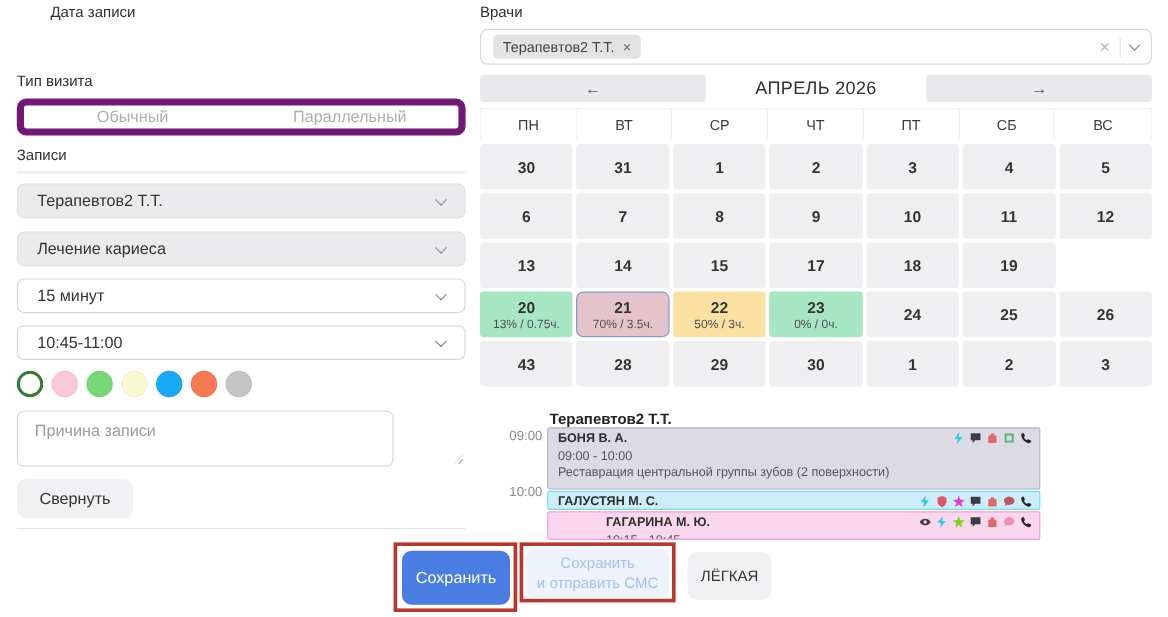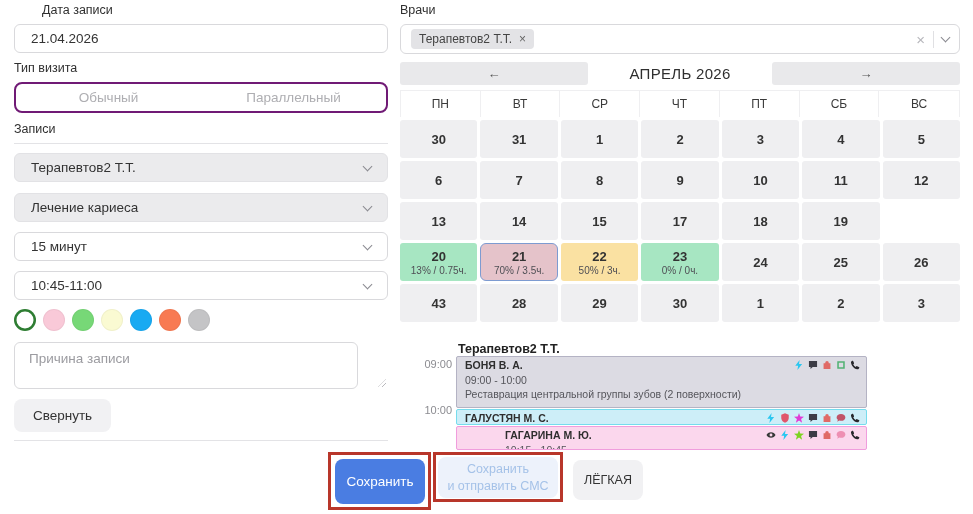--- a/index.html
+++ b/index.html
@@ -8,26 +8,26 @@
   #page { position:relative; width:973px; height:514px; background:#fff; overflow:hidden; }
 
   .lbl { position:absolute; font-size:12.5px; color:#2f2f2f; }
 
   
   #left { position:absolute; left:14px; top:0; width:374px; height:514px; }
   .field { position:absolute; left:0; width:374px; background:#fff; border:1px solid #d9d9dc; border-radius:6px; display:flex; align-items:center; padding:0 16px; font-size:13.5px; color:#333; }
   .field.gray { background:#ebebed; border-color:#e2e2e5; }
   .chev { width:7px; height:7px; border-right:1.6px solid #8a8a90; border-bottom:1.6px solid #8a8a90; transform:rotate(45deg); margin-top:-4px; }
   .field .chev { position:absolute; right:16px; top:50%; margin-top:-5px; }
-  #visit-type { position:absolute; left:0; top:82px; width:374px; height:31px; border:2px solid #701a75; border-radius:8px; display:flex; }
+  #visit-type { position:absolute; left:0; top:82px; width:374px; height:31px; border:6px solid #701a75; border-radius:8px; display:flex; }
   #visit-type span { flex:1; display:flex; align-items:center; justify-content:center; font-size:13.5px; color:#aeaeb2; }
   .divider { position:absolute; left:0; width:374px; height:1px; background:#e3e3e6; }
   #swatches { position:absolute; left:0; top:309px; display:flex; gap:7px; }
   .swatch { width:22px; height:22px; border-radius:50%; }
-  #reason { position:absolute; left:0; top:342px; width:344px; height:47px; border:1px solid #d9d9dc; border-radius:6px; font-family:"Liberation Sans", sans-serif; font-size:13.5px; padding:8px 14px; color:#3b82f6; resize:none; }
+  #reason { position:absolute; left:0; top:342px; width:314px; height:47px; border:1px solid #d9d9dc; border-radius:6px; font-family:"Liberation Sans", sans-serif; font-size:13.5px; padding:8px 14px; color:#3b82f6; resize:none; }
   #reason::placeholder { color:#9b9ba0; }
   .grip { position:absolute; left:364px; top:379px; width:8px; height:8px; background:repeating-linear-gradient(135deg, transparent 0 2px, #b9b9bd 2px 3px); clip-path:polygon(100% 0, 100% 100%, 0 100%); }
   #collapse-btn { position:absolute; left:0; top:399px; width:97px; height:33px; background:#f1f1f3; border:none; border-radius:8px; font-family:"Liberation Sans", sans-serif; font-size:13.5px; color:#333; }
 
   
   .ann-box { position:absolute; border:3px solid #b8362a; }
   #ann-1 { left:328px; top:452px; width:103px; height:58px; }
   #ann-2 { left:433px; top:452px; width:130px; height:50px; }
   #save-btn { position:absolute; left:335px; top:459px; width:90px; height:45px; background:#4a7de2; color:#fff; border:none; border-radius:8px; font-family:"Liberation Sans", sans-serif; font-size:13.5px; }
   #save-sms-btn { position:absolute; left:438px; top:457px; width:120px; height:41px; background:#edf2fb; color:#a5c2e8; border:none; border-radius:8px; font-family:"Liberation Sans", sans-serif; font-size:12.5px; line-height:1.35; white-space:pre-line; }
@@ -67,23 +67,20 @@
   .appt .tm, .appt .nt { font-size:10.5px; color:#55555b; line-height:1.35; }
   .appt .icons { position:absolute; right:6px; top:3px; display:flex; gap:4px; align-items:center; }
 </style>
 </head>
 <body>
 
 <div id="page">
 
   <div id="left">
     <div class="lbl" style="top:3px;margin-left:28px;">Дата записи</div>
-    <div class="field" style="top:24px; height:29px;">
-      <span>21.04.2026</span>
-    </div>
 
     <div class="lbl" style="top:61px;">Тип визита</div>
     <div id="visit-type">
       <span>Обычный</span>
       <span>Параллельный</span>
     </div>
 
     <div class="lbl" style="top:122px;">Записи</div>
     <div class="divider" style="top:143px;"></div>
 

